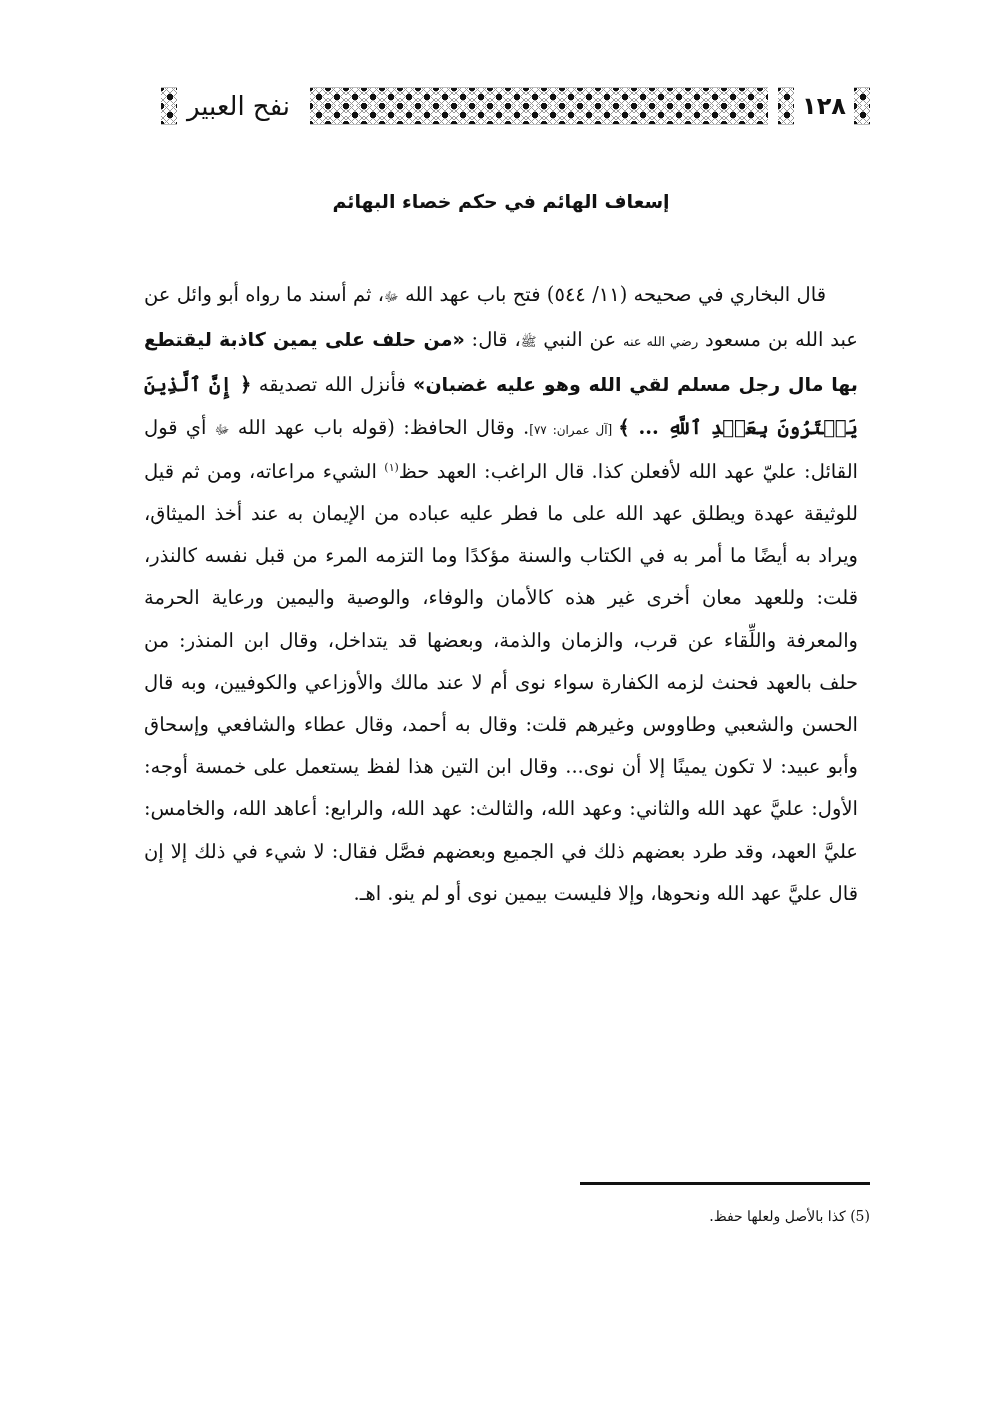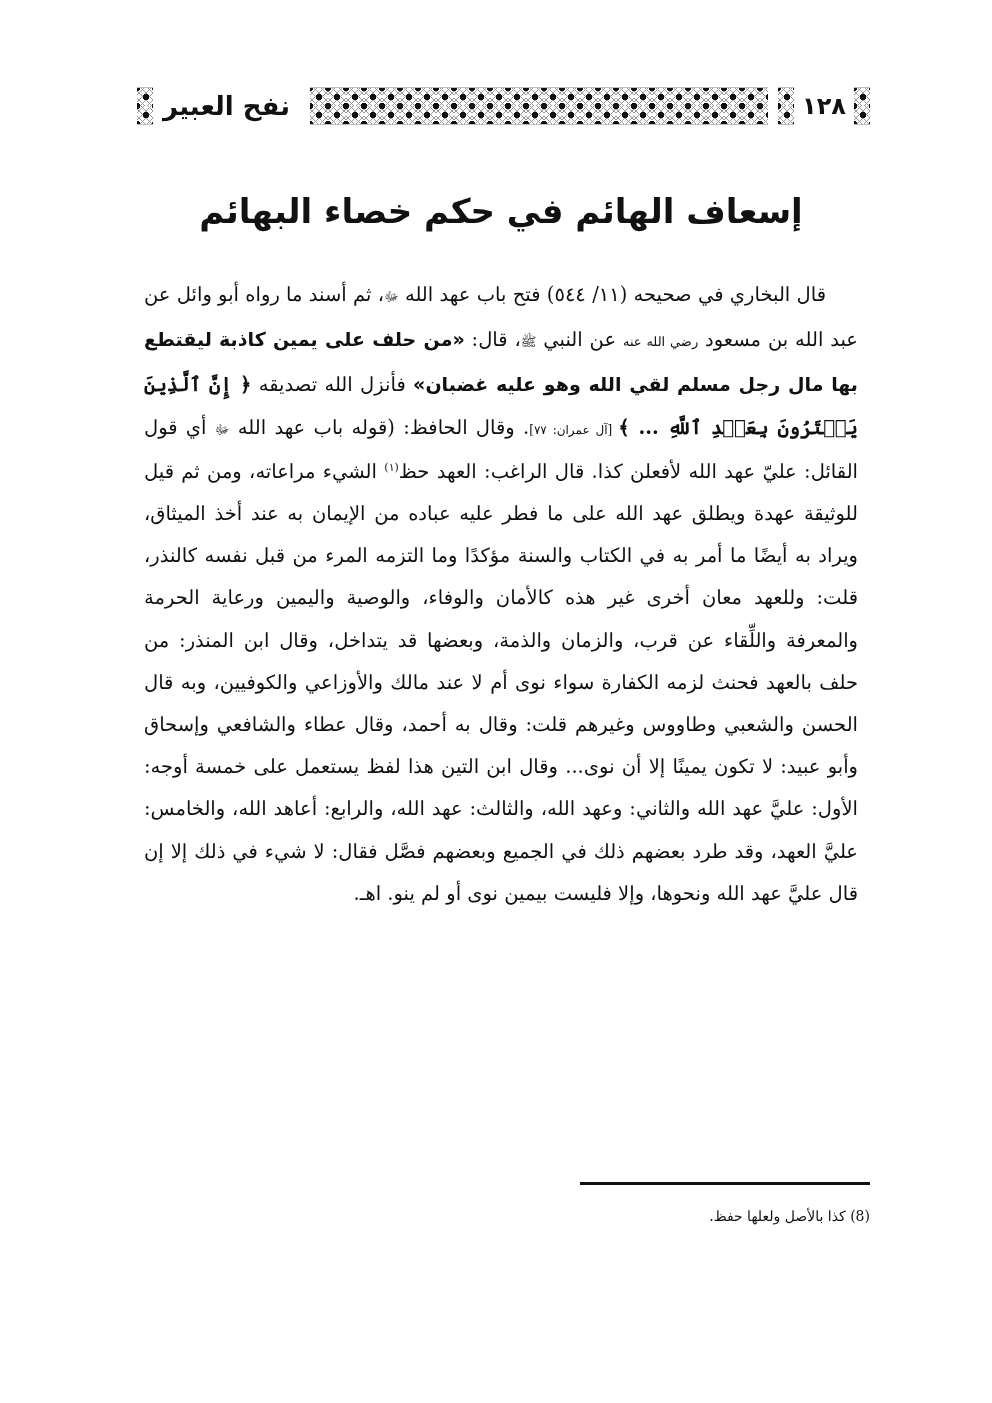--- a/index.html
+++ b/index.html
@@ -46,36 +46,36 @@
     .page-number {
       font-family: "DejaVu Sans", sans-serif;
       font-weight: bold;
       font-size: 24px;
       margin: 6px 8px;
       color: #111;
       line-height: 1;
     }
     .running-title {
       font-family: "DejaVu Sans", sans-serif;
-      font-weight: bold;
+      font-weight: normal;
       font-size: 26px;
       margin: 12px 10px;
       color: #111;
       line-height: 1;
     }
     .chapter-title {
       position: absolute;
       top: 168px;
       left: 132px;
       width: 738px;
       text-align: center;
       direction: rtl;
       font-family: "DejaVu Sans", sans-serif;
       font-weight: bold;
-      font-size: 34px;
+      font-size: 19px;
       line-height: 40px;
     }
     .body-text {
       position: absolute;
       top: 262px;
       left: 132px;
       width: 738px;
       direction: rtl;
       text-align: justify;
       text-align-last: right;
@@ -121,13 +121,13 @@
   <div class="ornament small"></div>
 </header>
 
 <h1 class="chapter-title">إسعاف الهائم في حكم خصاء البهائم</h1>
 
 <div class="body-text">
   <p><span>قال البخاري في صحيحه (١١/ ٥٤٤) فتح باب عهد الله </span><span class="honorific">ﷻ</span><span>، ثم أسند ما رواه أبو وائل عن عبد الله بن مسعود </span><span class="honorific">رضي الله عنه</span><span> عن النبي </span><span class="honorific">ﷺ</span><span>، قال: </span><span class="bold">«من حلف على يمين كاذبة ليقتطع بها مال رجل مسلم لقي الله وهو عليه غضبان»</span><span> فأنزل الله تصديقه </span><span class="quran">﴿ إِنَّ ٱلَّذِينَ يَشۡتَرُونَ بِعَهۡدِ ٱللَّهِ ... ﴾</span><span class="ref"> [آل عمران: ٧٧]</span><span>. وقال الحافظ: (قوله باب عهد الله </span><span class="honorific">ﷻ</span><span> أي قول القائل: عليّ عهد الله لأفعلن كذا. قال الراغب: العهد حظ</span><sup class="fn-ref">(١)</sup><span> الشيء مراعاته، ومن ثم قيل للوثيقة عهدة ويطلق عهد الله على ما فطر عليه عباده من الإيمان به عند أخذ الميثاق، ويراد به أيضًا ما أمر به في الكتاب والسنة مؤكدًا وما التزمه المرء من قبل نفسه كالنذر، قلت: وللعهد معان أخرى غير هذه كالأمان والوفاء، والوصية واليمين ورعاية الحرمة والمعرفة واللِّقاء عن قرب، والزمان والذمة، وبعضها قد يتداخل، وقال ابن المنذر: من حلف بالعهد فحنث لزمه الكفارة سواء نوى أم لا عند مالك والأوزاعي والكوفيين، وبه قال الحسن والشعبي وطاووس وغيرهم قلت: وقال به أحمد، وقال عطاء والشافعي وإسحاق وأبو عبيد: لا تكون يمينًا إلا أن نوى... وقال ابن التين هذا لفظ يستعمل على خمسة أوجه: الأول: عليَّ عهد الله والثاني: وعهد الله، والثالث: عهد الله، والرابع: أعاهد الله، والخامس: عليَّ العهد، وقد طرد بعضهم ذلك في الجميع وبعضهم فصَّل فقال: لا شيء في ذلك إلا إن قال عليَّ عهد الله ونحوها، وإلا فليست بيمين نوى أو لم ينو. اهـ.</span></p>
 </div>
 
 <div class="footnote-rule"></div>
-<div class="footnote">(8) كذا بالأصل ولعلها حفظ.</div>
+<div class="footnote">(5) كذا بالأصل ولعلها حفظ.</div>
 
 </body></html>

